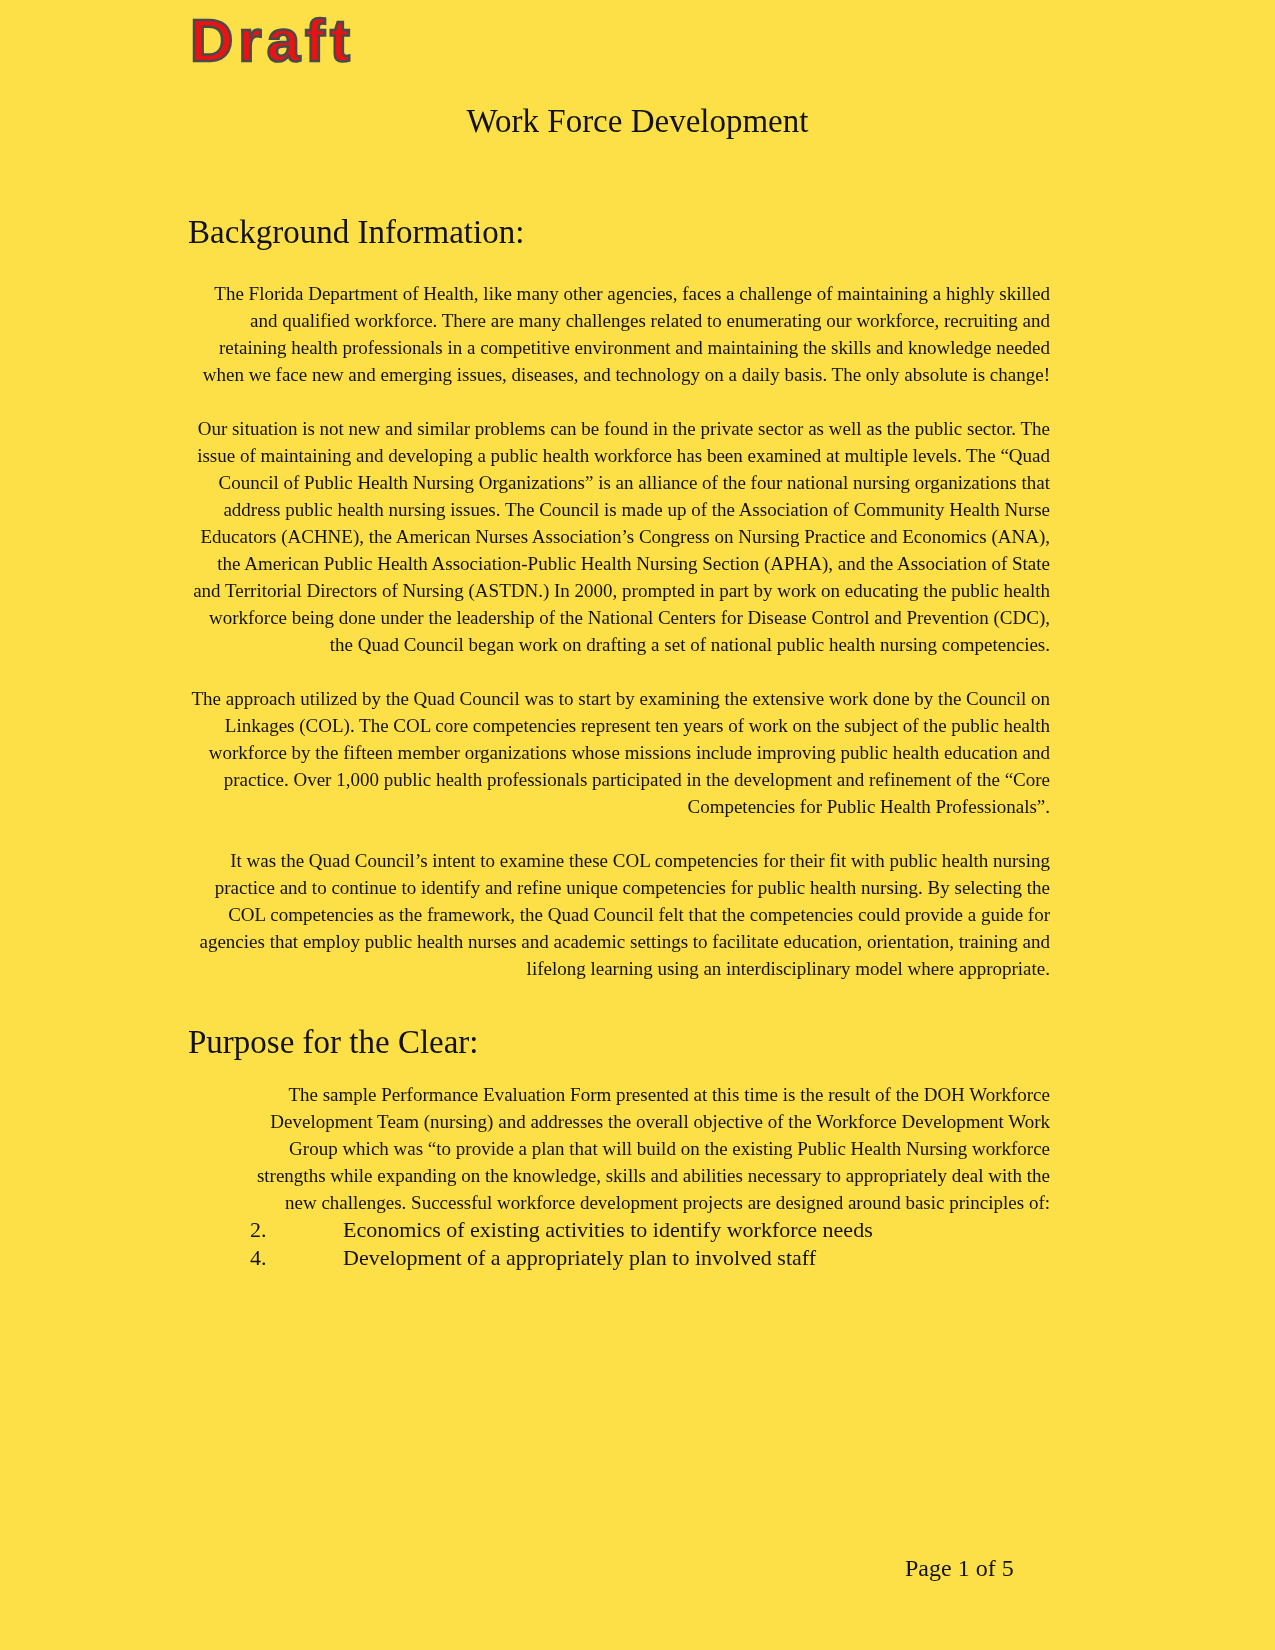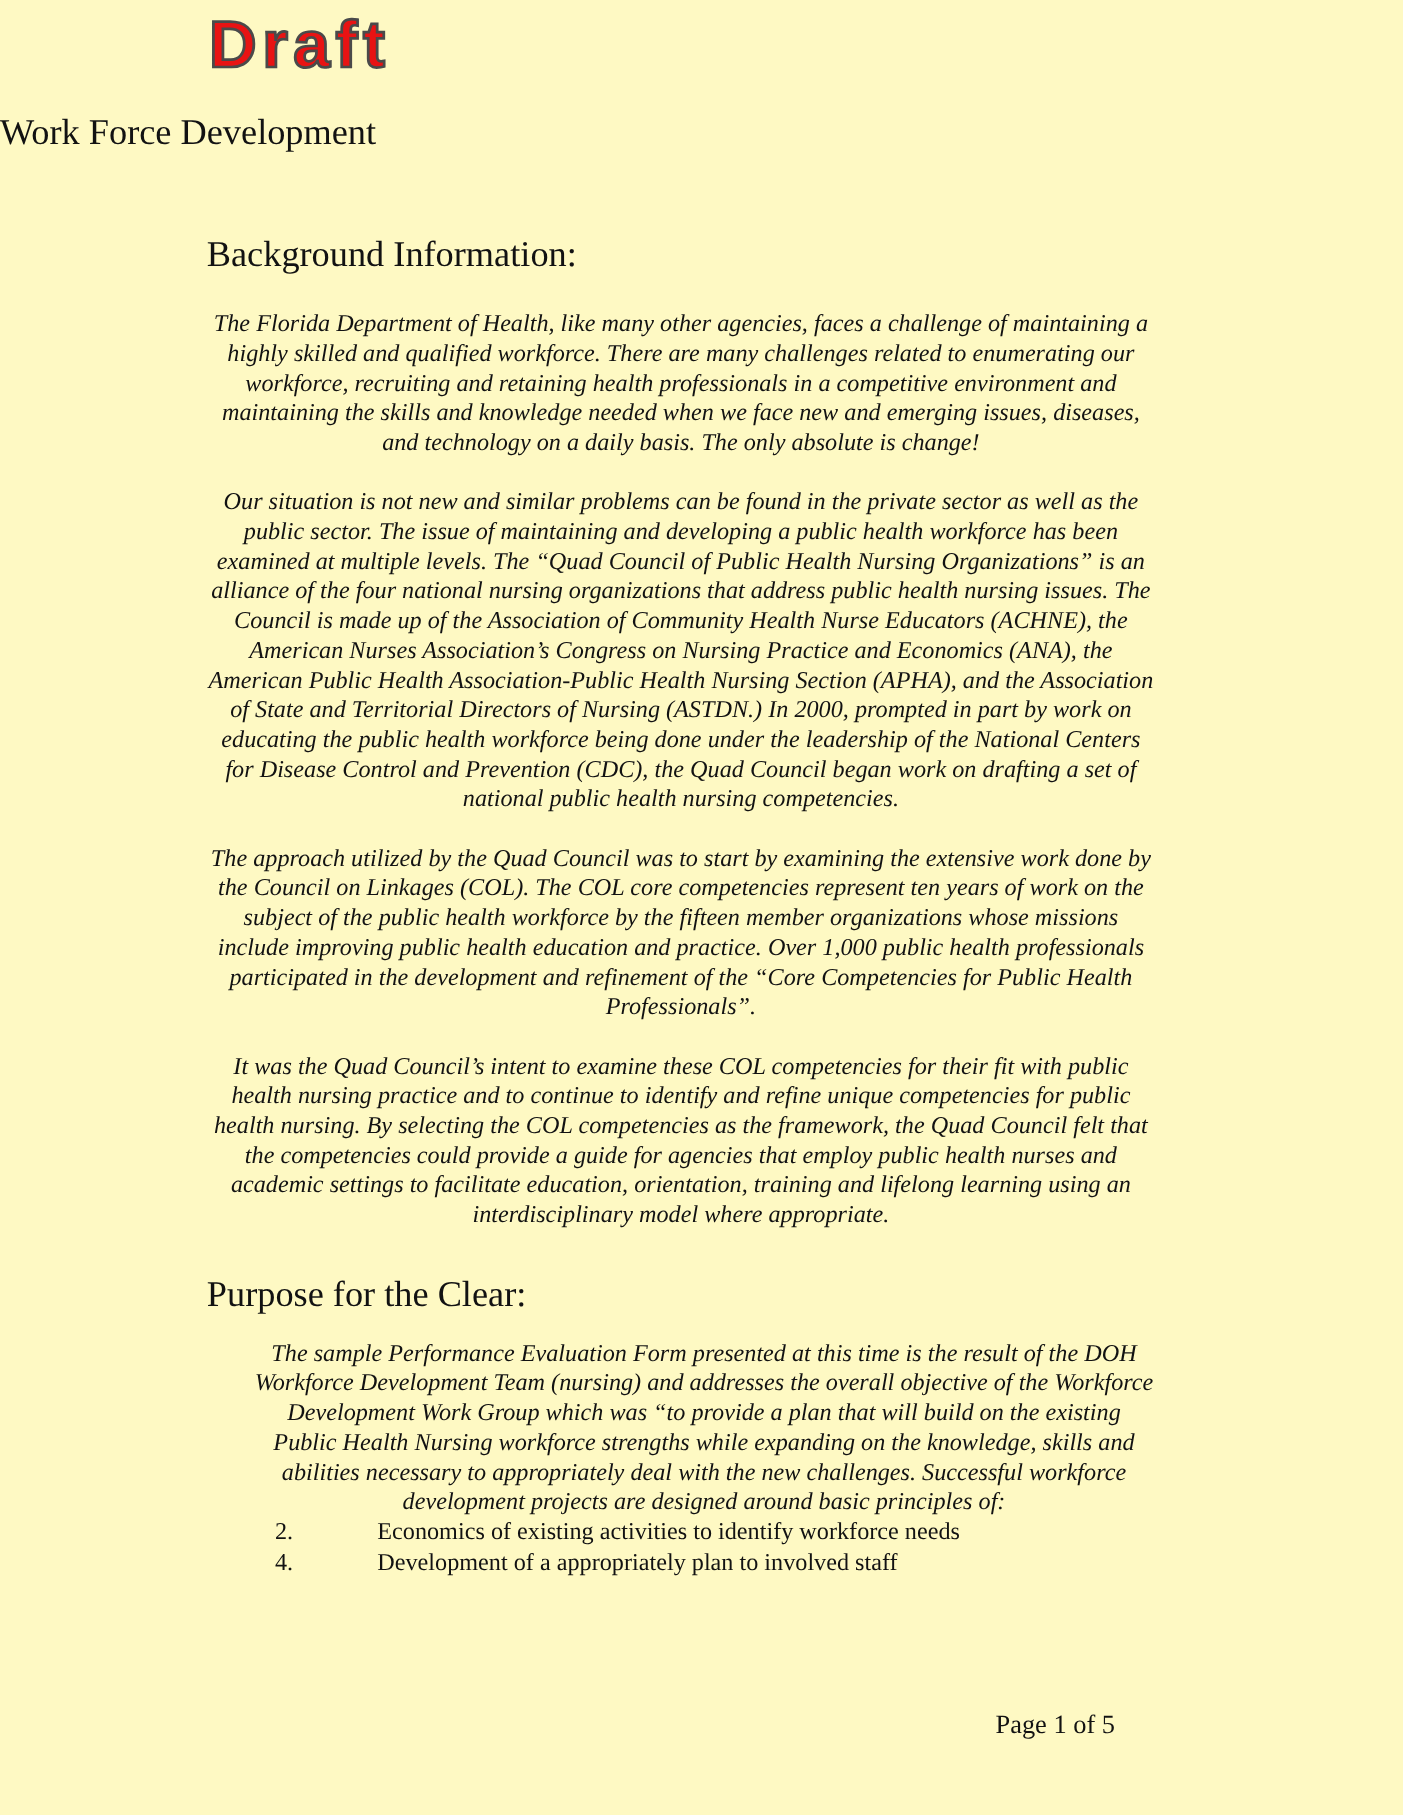--- a/index.html
+++ b/index.html
@@ -1,20 +1,20 @@
 <!DOCTYPE html>
 <html style="--draft-red: #e81313; --draft-outline: #4a4a4a;"><head>
 <meta charset="utf-8">
 <style>
   html,body{margin:0;padding:0;background:#ffffff;}
   .page{
     position:relative;
     width:1275px;
     height:1650px;
-    background:#fef9c3;
+    background:#fde047;
     font-family:"Liberation Serif", serif;
     color:#121212;
     overflow:hidden;
   }
   .draft{
     position:absolute;
     left:190px;
     top:8px;
     font-family:"Liberation Sans", sans-serif;
     font-weight:700;
@@ -22,45 +22,44 @@
     line-height:1.1;
     letter-spacing:5px;
     color:var(--draft-red,#e81313);
     -webkit-text-stroke:2.5px var(--draft-outline,#4a4a4a);
   }
   .doc-title{
     position:absolute;
     top:102px;
     left:0;
     width:100%;
-    text-align:left;
+    text-align:center;
     font-size:33px;
     line-height:38px;
   }
   .content{
     position:absolute;
     left:188px;
     top:0;
     width:862px;
   }
   .section-heading{
     font-size:33px;
     font-weight:400;
     line-height:40px;
     margin:0;
     text-underline-offset:4px;
   }
   .h-background{margin-top:212px;}
   .h-purpose{margin-top:40px;}
   .para{
-    font-size:22px;
+    font-size:19px;
     line-height:27px;
     margin:27px 0 0 0;
-    text-align:center;
-    font-style:italic;
+    text-align:right;
   }
   .first-para{margin-top:28px;}
   .purpose-para{margin-top:19px;margin-left:42px;}
   .num-list{margin-top:0;}
   .list-row{
     font-size:22px;
     line-height:27.5px;
     padding-left:62px;
   }
   .num{

